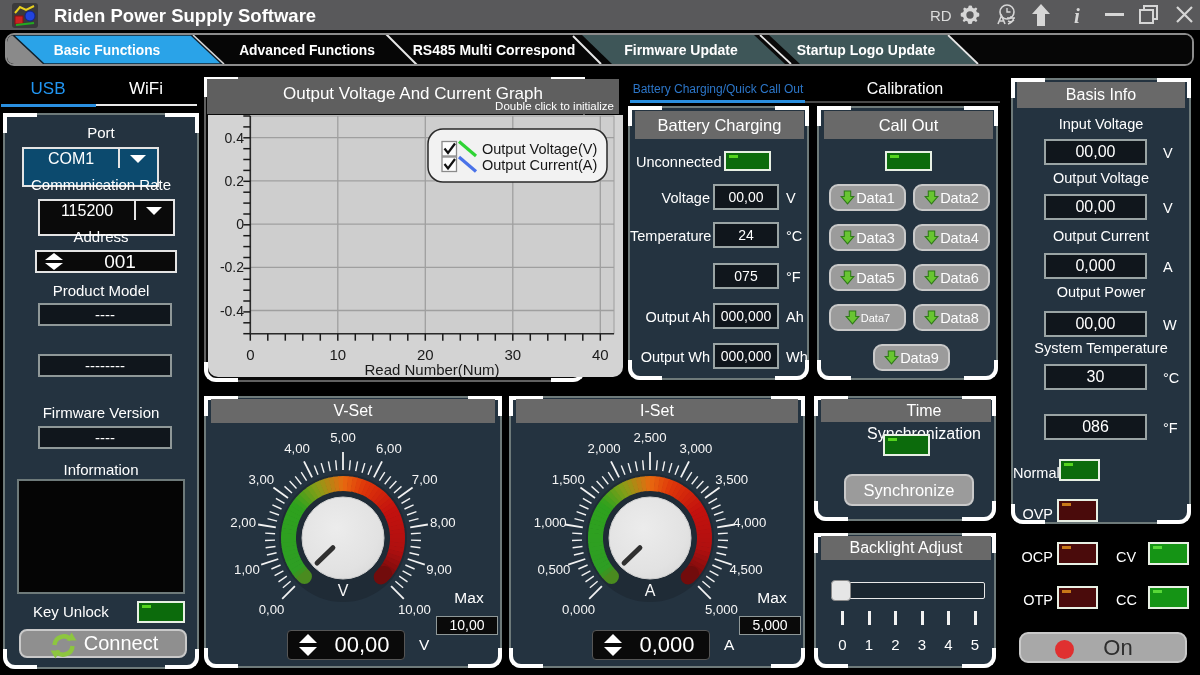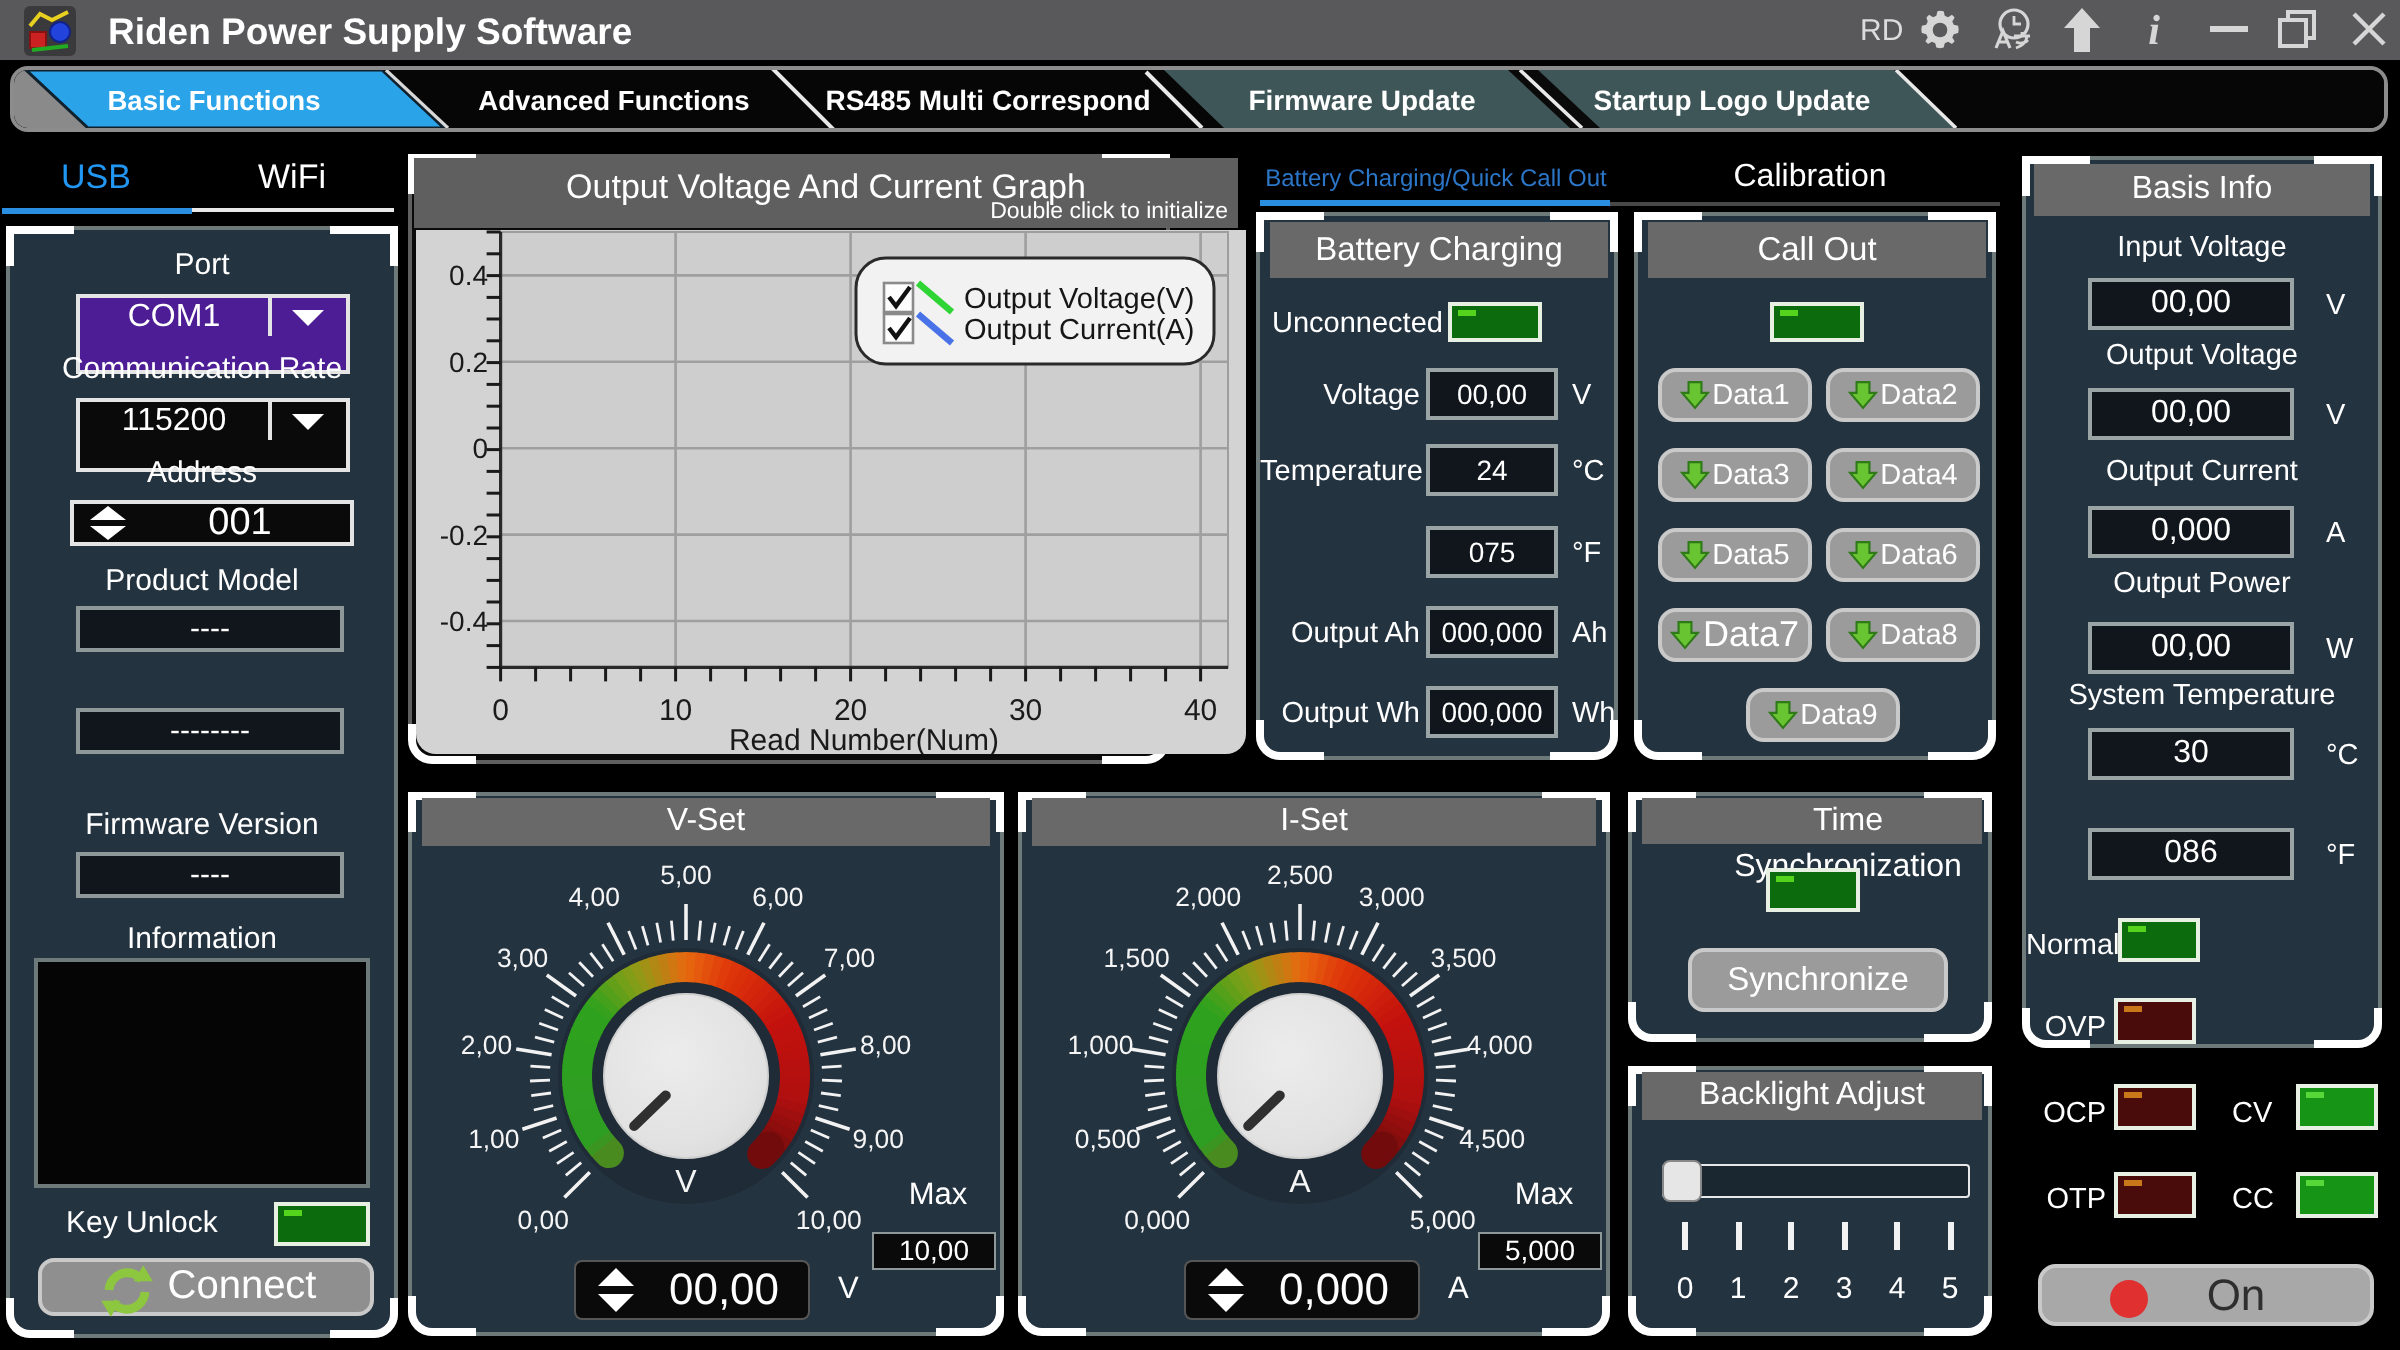--- a/index.html
+++ b/index.html
@@ -66,21 +66,21 @@
 <div style="position:absolute;left:630px;top:81px;width:176px;height:17px;color:#2c76c8;font-size:12px;line-height:17px;text-align:center;font-weight:normal;white-space:nowrap;">Battery Charging/Quick Call Out</div>
 <div style="position:absolute;left:815px;top:78px;width:180px;height:22px;color:#fff;font-size:16px;line-height:22px;text-align:center;font-weight:normal;white-space:nowrap;">Calibration</div>
 <div class="abs" style="left:630px;top:100px;width:175px;height:3px;background:#2a8fe0;"></div>
 <div class="abs" style="left:805px;top:101px;width:195px;height:2px;background:#484848;"></div>
 <div class="panel" style="left:3px;top:113px;width:196px;height:556px;">
     <div style="position:absolute;left:-2px;top:-2px;width:34px;height:20px;border-left:4px solid #ffffff;border-top:4px solid #ffffff;"></div>
     <div style="position:absolute;right:-2px;top:-2px;width:34px;height:20px;border-right:4px solid #ffffff;border-top:4px solid #ffffff;"></div>
     <div style="position:absolute;left:-2px;bottom:-2px;width:34px;height:20px;border-left:4px solid #ffffff;border-bottom:4px solid #ffffff;border-bottom-left-radius:12px;"></div>
     <div style="position:absolute;right:-2px;bottom:-2px;width:34px;height:20px;border-right:4px solid #ffffff;border-bottom:4px solid #ffffff;border-bottom-right-radius:12px;"></div>
     <div style="position:absolute;left:0px;top:8px;width:192px;height:20px;color:#fff;font-size:15px;line-height:20px;text-align:center;font-weight:normal;white-space:nowrap;">Port</div>
-    <div style="position:absolute;left:33px;top:32px;width:137px;height:40px;background:#4c1d95;border:2px solid #e4e4e4;">
+    <div style="position:absolute;left:17px;top:32px;width:137px;height:40px;background:#0c4a6e;border:2px solid #e4e4e4;">
 <div style="position:absolute;left:0;top:0;width:94px;height:19px;color:#fff;font-size:16px;line-height:19px;text-align:center;">COM1</div>
 <div style="position:absolute;right:0;top:0;width:39px;height:19px;border-left:2px solid #e4e4e4;"><svg width="37" height="19">
           <polygon points="10,6 26,6 18,14" fill="#fff"></polygon>
         </svg></div>
 </div>
     <div style="position:absolute;left:0px;top:60px;width:192px;height:20px;color:#fff;font-size:15px;line-height:20px;text-align:center;font-weight:normal;white-space:nowrap;">Communication Rate</div>
     <div style="position:absolute;left:33px;top:84px;width:137px;height:37px;background:#0a0a0a;border:2px solid #e4e4e4;">
 <div style="position:absolute;left:0;top:0;width:94px;height:19px;color:#fff;font-size:16px;line-height:19px;text-align:center;">115200</div>
 <div style="position:absolute;right:0;top:0;width:39px;height:19px;border-left:2px solid #e4e4e4;"><svg width="37" height="19">
           <polygon points="10,6 26,6 18,14" fill="#fff"></polygon>
@@ -580,21 +580,21 @@
     <div class="btn" style="left:94px;top:156px;width:77px;height:27px;border-radius:9px;display:flex;align-items:center;justify-content:center;">
       <svg width="15" height="15" viewBox="0 0 14 14" style="margin-right:1px;">
         <polygon points="4,1 10,1 10,6 13,6 7,13 1,6 4,6" fill="#68c531" stroke="#2f7a18" stroke-width="1"></polygon>
       </svg>
       <span style="font-size:14.5px;">Data6</span>
     </div>
     <div class="btn" style="left:10px;top:196px;width:77px;height:27px;border-radius:9px;display:flex;align-items:center;justify-content:center;">
       <svg width="15" height="15" viewBox="0 0 14 14" style="margin-right:1px;">
         <polygon points="4,1 10,1 10,6 13,6 7,13 1,6 4,6" fill="#68c531" stroke="#2f7a18" stroke-width="1"></polygon>
       </svg>
-      <span style="font-size:18px;">Data7</span>
+      <span style="font-size:11px;">Data7</span>
     </div>
     <div class="btn" style="left:94px;top:196px;width:77px;height:27px;border-radius:9px;display:flex;align-items:center;justify-content:center;">
       <svg width="15" height="15" viewBox="0 0 14 14" style="margin-right:1px;">
         <polygon points="4,1 10,1 10,6 13,6 7,13 1,6 4,6" fill="#68c531" stroke="#2f7a18" stroke-width="1"></polygon>
       </svg>
       <span style="font-size:14.5px;">Data8</span>
     </div>
     <div class="btn" style="left:54px;top:236px;width:77px;height:27px;border-radius:9px;display:flex;align-items:center;justify-content:center;">
       <svg width="15" height="15" viewBox="0 0 14 14" style="margin-right:1px;">
         <polygon points="4,1 10,1 10,6 13,6 7,13 1,6 4,6" fill="#68c531" stroke="#2f7a18" stroke-width="1"></polygon>

